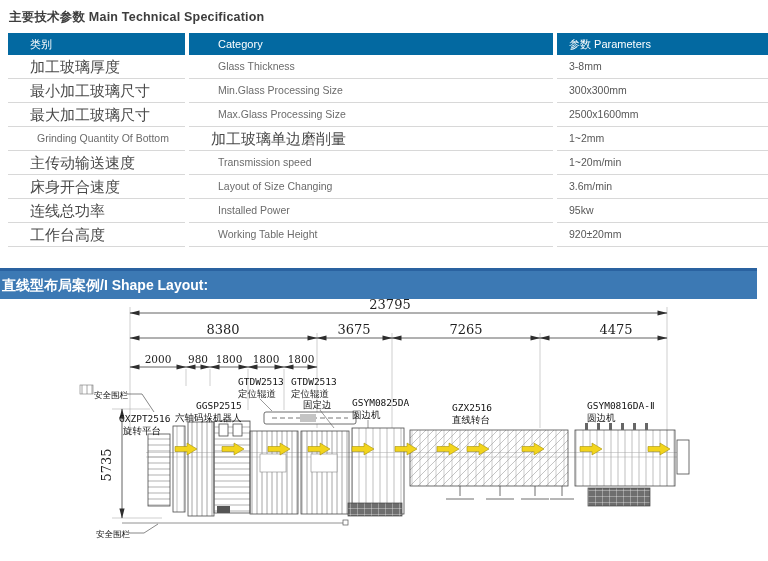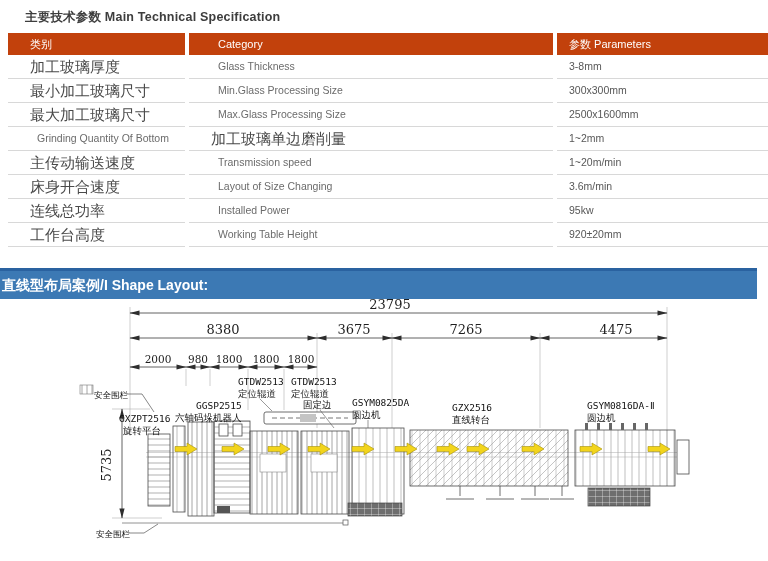--- a/index.html
+++ b/index.html
@@ -1,20 +1,20 @@
 <!DOCTYPE html>
 <html><head>
 <meta charset="utf-8">
 <style>
   html,body{margin:0;padding:0;background:#fff;}
   body{width:768px;height:561px;position:relative;overflow:hidden;
        font-family:"Liberation Sans",sans-serif;}
-  .title{padding:9px 0 7px 9px;font-size:12.5px;font-weight:bold;color:#3d3d3d;letter-spacing:.2px;margin-left:16px;}
+  .title{padding:9px 0 7px 9px;font-size:12.5px;font-weight:bold;color:#3d3d3d;letter-spacing:.2px;}
   .spec{margin-left:8px;display:grid;grid-template-columns:177px 364px auto;column-gap:4px;}
-  .spec .h{background:#c2410c;color:#fff;font-size:11px;height:22px;line-height:22px;}
+  .spec .h{background:#0369a1;color:#fff;font-size:11px;height:22px;line-height:22px;}
   .spec .cell{height:23px;line-height:23px;border-bottom:1px solid #d8d8d8;background:#fff;}
   .p1{padding-left:22px;} .p2{padding-left:29px;} .p3{padding-left:12px;}
   .cn{font-size:15px;color:#4a4a4a;}
   .en{font-size:10.5px;color:#6b6b6b;}
   .val{font-size:10.5px;color:#575757;}
   .banner{margin-top:21px;margin-right:11px;height:28px;background:#3c79b4;border-top:3px solid #2a62a0;
           color:#fff;font-weight:bold;font-size:14px;line-height:28px;padding-left:2px;}
   .diagram{display:block;}
   
   .dim{font-family:"DejaVu Serif","Liberation Serif",serif;font-size:13px;fill:#1e1e1e;}

